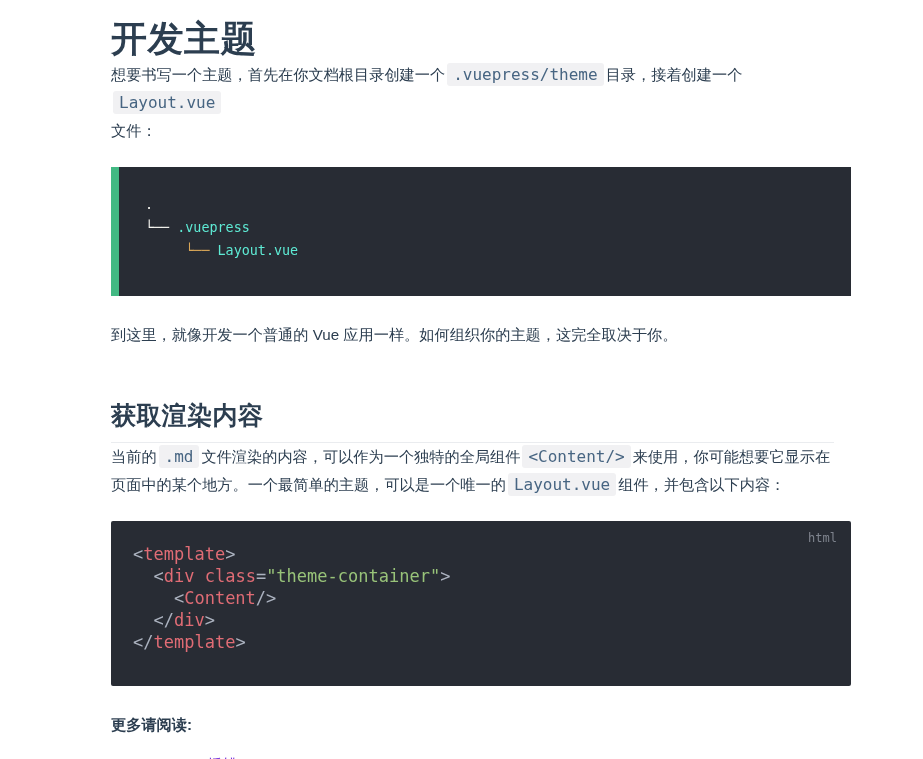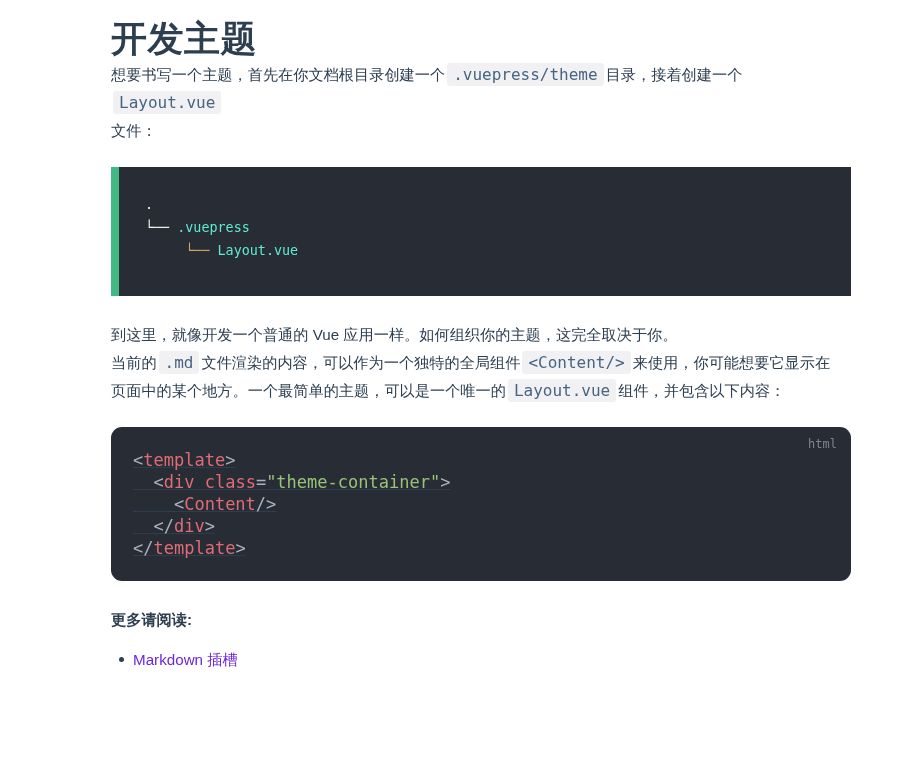--- a/index.html
+++ b/index.html
@@ -84,25 +84,24 @@
     padding-bottom: 10px;
     border-bottom: 1px solid #eaecef;
     letter-spacing: 0.4px;
   }
   .p-after-h2 { margin-top: 22px; }
   
   .code-block {
     position: relative;
     margin: 22px 0 0 0;
     background: #282c34;
-    border-radius: 11px;
-    padding: 22px 26px 22px 22px;
+    border-radius: 2px;
+    padding: 22px 26px 33px 22px;
     box-sizing: border-box;
     width: 740px;
-    text-decoration: underline;
   }
   .code-lang {
     position: absolute;
     top: 10px;
     right: 14px;
     font-family: "DejaVu Sans Mono", "Liberation Mono", monospace;
     font-size: 12px;
     color: #7f848e;
   }
   .code-line {
@@ -161,20 +160,21 @@
   <p class="para p-first"><span>想要书写一个主题，首先在你文档根目录创建一个</span><code class="inline">.vuepress/theme</code><span>目录，接着创建一个</span><code class="inline">Layout.vue</code><br><span>文件：</span></p>
 
   <div class="tree-block">
     <div class="tree-line"><span class="dim">.</span></div>
     <div class="tree-line"><span class="dim">└── </span><span class="name">.vuepress</span></div>
     <div class="tree-line"><span class="branch-yellow">     └── </span><span class="name">Layout.vue</span></div>
   </div>
 
   <p class="para" style="margin-top:25px;">到这里，就像开发一个普通的 Vue 应用一样。如何组织你的主题，这完全取决于你。</p>
 
+  <h2 class="doc-h2">获取渲染内容</h2>
 
   <p class="para p-after-h2"><span>当前的</span><code class="inline">.md</code><span>文件渲染的内容，可以作为一个独特的全局组件</span><code class="inline">&lt;Content/&gt;</code><span>来使用，你可能想要它显示在页面中的某个地方。一个最简单的主题，可以是一个唯一的</span><code class="inline">Layout.vue</code><span>组件，并包含以下内容：</span></p>
 
   <div class="code-block">
     <div class="code-lang">html</div>
     <div id="code-lines">
         <div class="code-line"><span class="tok-punct">&lt;</span><span class="tok-tag">template</span><span class="tok-punct">&gt;</span></div>
         <div class="code-line"><span class="tok-punct">  &lt;</span><span class="tok-tag">div</span><span class="tok-punct"> </span><span class="tok-attr">class</span><span class="tok-eq">=</span><span class="tok-str">"theme-container"</span><span class="tok-punct">&gt;</span></div>
         <div class="code-line"><span class="tok-punct">    &lt;</span><span class="tok-tag">Content</span><span class="tok-punct">/&gt;</span></div>
         <div class="code-line"><span class="tok-punct">  &lt;/</span><span class="tok-tag">div</span><span class="tok-punct">&gt;</span></div>

